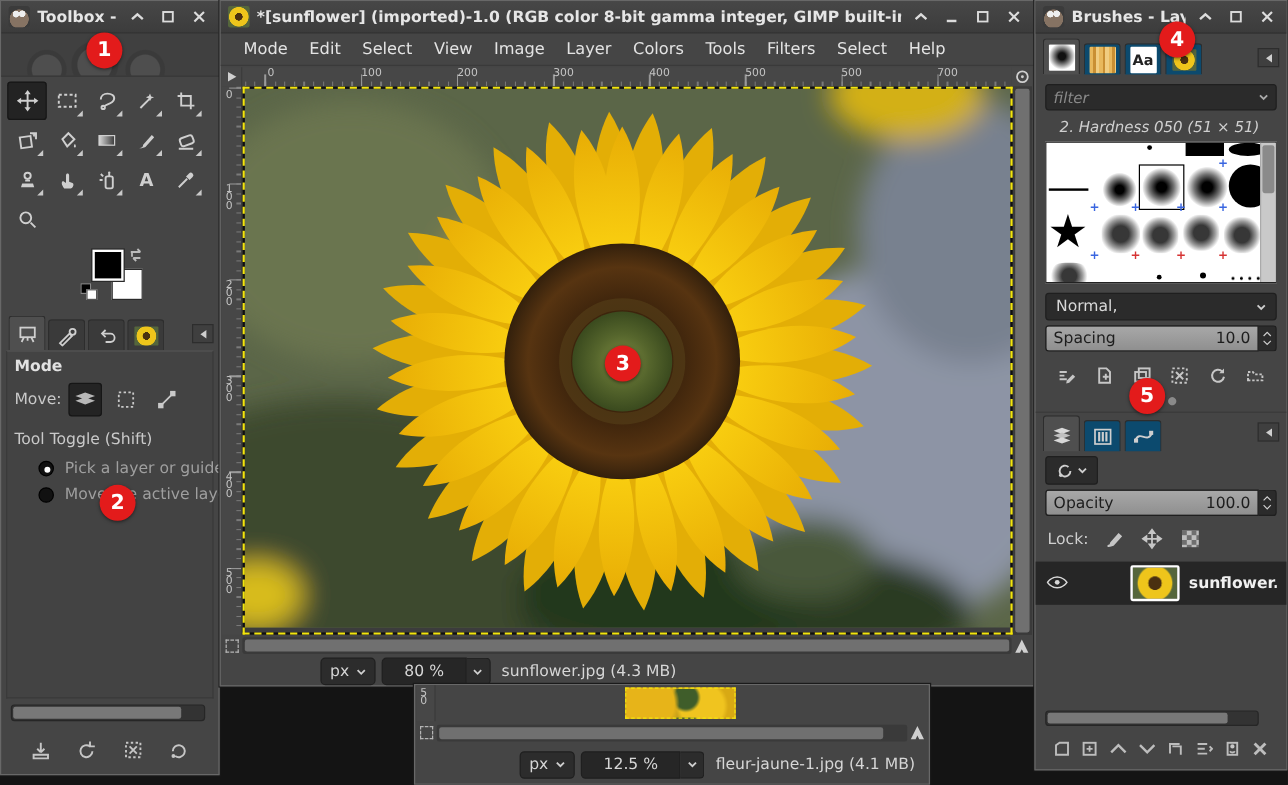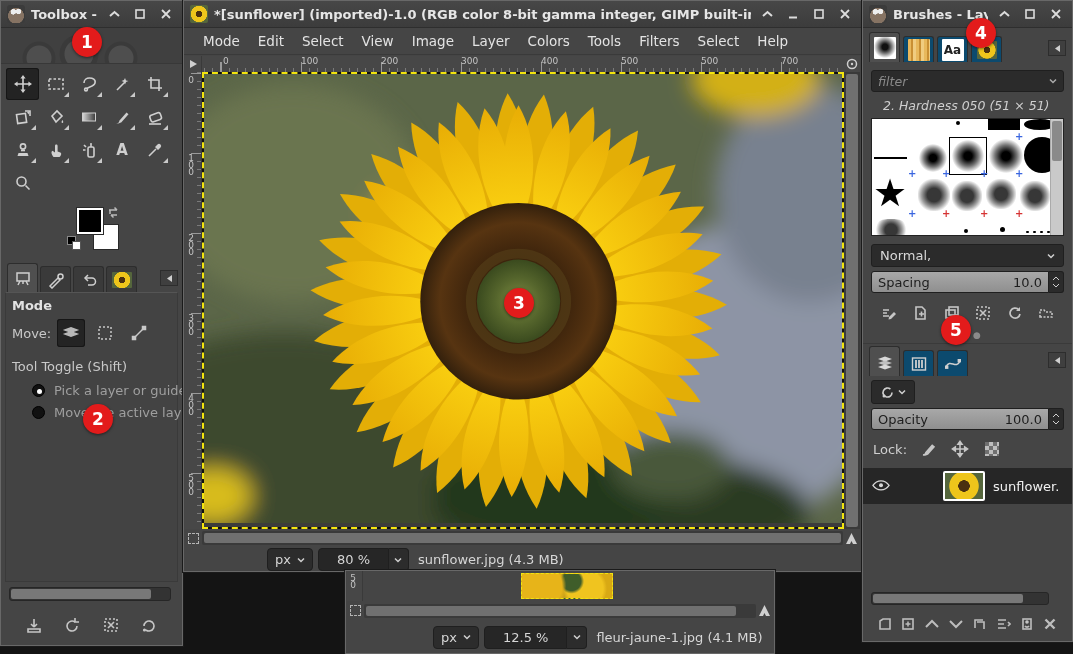--- a/index.html
+++ b/index.html
@@ -220,21 +220,21 @@
   .lock-row { display:flex; align-items:center; gap:10px; margin:8px 8px 0 10px;
      color:#cfcfcf; font-size:13px; }
   .lock-row .ibtn { width:22px; height:22px; display:flex; align-items:center; justify-content:center; cursor:pointer;}
   .checker { width:14px; height:14px;
      background:repeating-conic-gradient(#bdbdbd 0 25%, #6f6f6f 0 50%) 0 0/8px 8px; }
   .layer-row { margin-top:8px; height:36px; background:#262626; display:flex; align-items:center;
      padding:0 8px; gap:8px; cursor:pointer; }
   .layer-row .eye { width:22px; display:flex; justify-content:center; }
   .layer-row .spacer { width:34px; }
   .layer-thumb { width:42px; height:30px; border:2px solid #fff; }
-  .layer-name { color:#f0f0f0; font-size:13px; font-weight:normal; white-space:nowrap; overflow:hidden; }
+  .layer-name { color:#f0f0f0; font-size:13px; font-weight:bold; white-space:nowrap; overflow:hidden; }
   .rd-scroll { position:absolute; left:8px; bottom:36px; width:178px; height:13px;
      background:#333; border:1px solid #262626; border-radius:3px; }
   .rd-scroll .thumb { position:absolute; left:1px; top:1px; bottom:1px; width:150px;
      background:#787878; border-radius:2px; }
   .rd-btnrow { position:absolute; left:0; bottom:6px; width:100%; display:flex;
      justify-content:space-around; padding:0 10px; }
   .rd-btnrow .ibtn { width:22px; height:22px; display:flex; align-items:center; justify-content:center; cursor:pointer;}
 
   
   .badge { position:absolute; width:30px; height:30px; border-radius:50%; background:#e31b1b;

